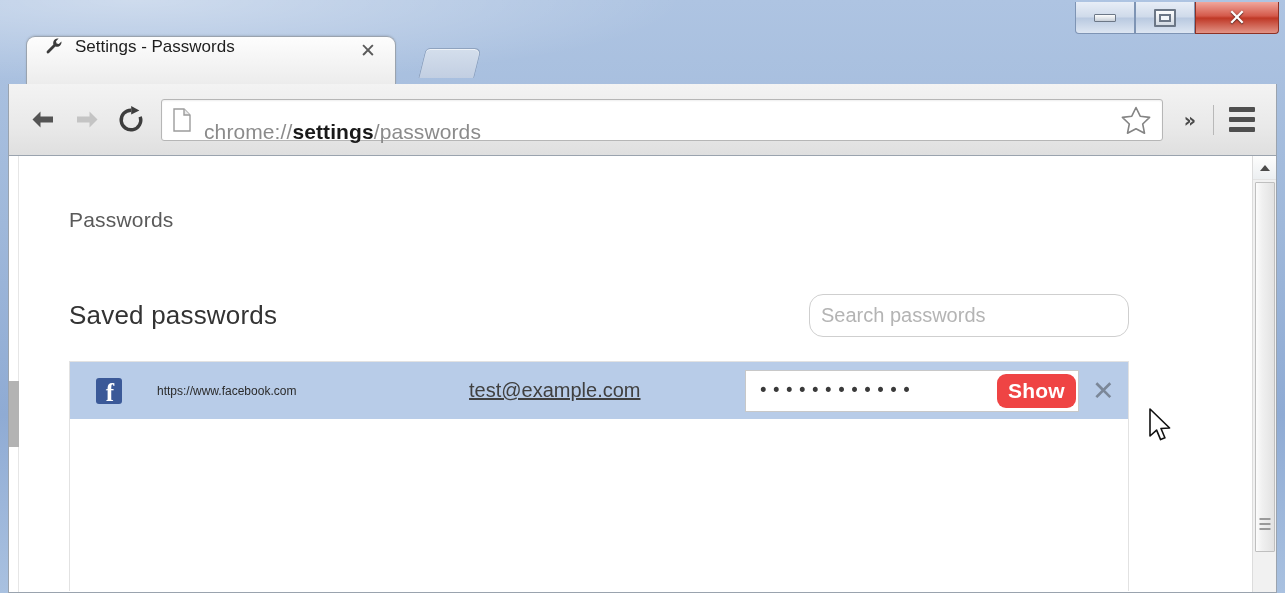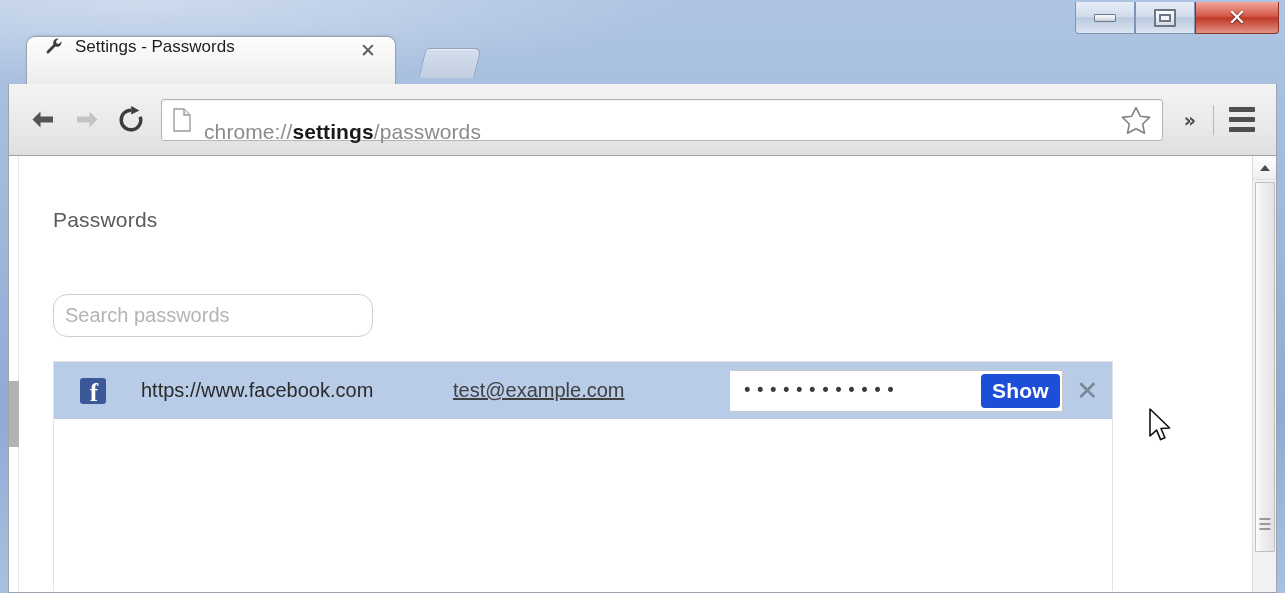--- a/index.html
+++ b/index.html
@@ -288,21 +288,21 @@
   #left-edge-thumb {
     position: absolute;
     left: 0; top: 225px;
     width: 10px; height: 66px;
     background: #b3b3b3;
   }
 
   
   #page-body {
     position: absolute;
-    left: 11px; top: 0;
+    left: 27px; top: 0;
     width: 1134px;
     height: 437px;
     background: #ffffff;
     padding-left: 33px;
   }
 
   #settings-header {
     padding-top: 52px;
     font-size: 21px;
     color: #5a5a5a;
@@ -370,21 +370,21 @@
     font-size: 25px;
     font-weight: bold;
     color: #ffffff;
     line-height: 0.92;
     transform: translateX(1px);
   }
 
   .site-url {
     margin-left: 35px;
     width: 330px;
-    font-size: 20px;
+    font-size: 12px;
     color: #2b2b2b;
     white-space: nowrap;
     overflow: hidden;
   }
 
   .username {
     width: 290px;
     font-size: 20px;
     color: #404040;
     white-space: nowrap;
@@ -409,23 +409,23 @@
     letter-spacing: 3px;
     color: #3a3a3a;
     line-height: 1;
     user-select: none;
   }
   .show-button {
     position: absolute;
     right: 2px; top: 3px;
     height: 34px;
     padding: 0 11px;
-    background: #1d4ed8;
+    background: #ef4444;
     border: none;
-    border-radius: 4px;
+    border-radius: 9px;
     color: #ffffff;
     font-family: "Liberation Sans", sans-serif;
     font-size: 21px;
     font-weight: bold;
     display: flex;
     align-items: center;
     letter-spacing: 0.2px;
   }
 
   .delete-button {
@@ -527,20 +527,21 @@
   <div id="viewport">
 
     <div id="left-edge-strip">
       <div id="left-edge-thumb"></div>
     </div>
 
     <div id="page-body">
       <div id="settings-header">Passwords</div>
 
       <div id="section-row">
+        <div id="section-title">Saved passwords</div>
         <input id="search-input" type="text" placeholder="Search passwords" style="">
       </div>
 
       <div id="password-list">
         <div class="password-row">
           <span class="site-favicon">
             <b>f</b>
           </span>
           <span class="site-url">https://www.facebook.com</span>
           <span class="username">test@example.com</span>

